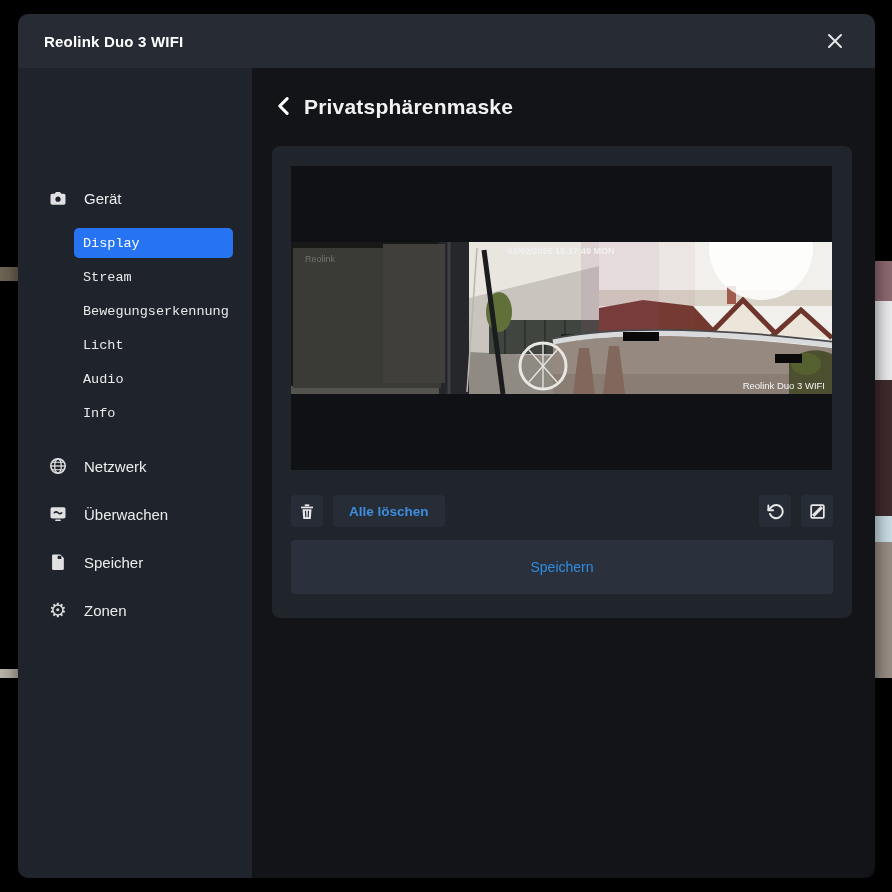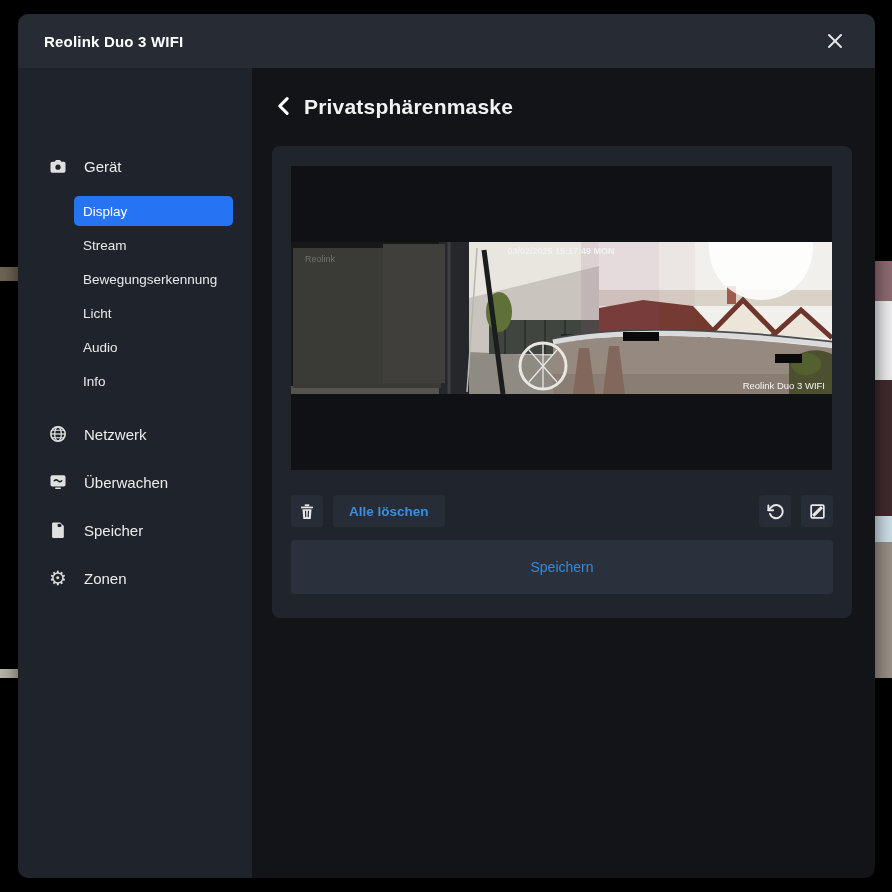--- a/index.html
+++ b/index.html
@@ -10,23 +10,23 @@
   
   .modal{position:absolute;left:18px;top:14px;width:857px;height:864px;border-radius:10px;
          overflow:hidden;display:flex;flex-direction:column;z-index:2;box-shadow:0 0 20px rgba(0,0,0,.6);}
   .titlebar{flex:0 0 54px;background:#262b34;display:flex;align-items:center;padding:0 26px;}
   .titlebar .title{color:#ffffff;font-size:15px;font-weight:bold;letter-spacing:.2px;}
   .close-btn{margin-left:auto;width:28px;height:28px;display:flex;align-items:center;justify-content:center;cursor:pointer;}
   .modal-body{flex:1;display:flex;min-height:0;}
   
   .sidebar{width:234px;background:#1f242c;padding-top:86px;box-sizing:border-box;flex:0 0 234px;}
   .nav-group{display:flex;align-items:center;gap:16px;padding-left:30px;height:48px;color:#ececec;font-size:15px;cursor:pointer;}
-  .nav-group.first{height:24px;margin-bottom:10px;}
+  .nav-group.first{height:24px;margin-bottom:10px;margin-top:32px;}
   .nav-icon{width:20px;height:20px;display:flex;align-items:center;justify-content:center;flex:0 0 20px;}
-  .sub-list{list-style:none;margin:10px 0 0 0;padding:8px;}
+  .sub-list{list-style:none;margin:10px 0 0 0;padding:8px;font-family:Liberation Mono, monospace;}
   .sub-list li{height:30px;margin:0 0 4px 48px;width:159px;box-sizing:border-box;display:flex;align-items:center;
                padding-left:9px;border-radius:5px;color:#e9e9e9;font-size:13.5px;cursor:pointer;}
   .sub-list li.active{background:#2674f2;color:#ffffff;}
   .nav-spacer{height:2px;}
   
   .main{flex:1;background:#121418;position:relative;overflow:hidden;}
   .header-row{display:flex;gap:12px;padding:27px 0 0 22px;}
   .back-btn{width:18px;height:22px;display:flex;align-items:center;justify-content:center;cursor:pointer;}
   .page-title{color:#f2f2f2;font-size:21px;font-weight:bold;margin:0;letter-spacing:.2px;}
   .page-desc{margin:3px 0 0 52px;width:552px;color:#8d939a;font-size:11.5px;line-height:1.32;}

